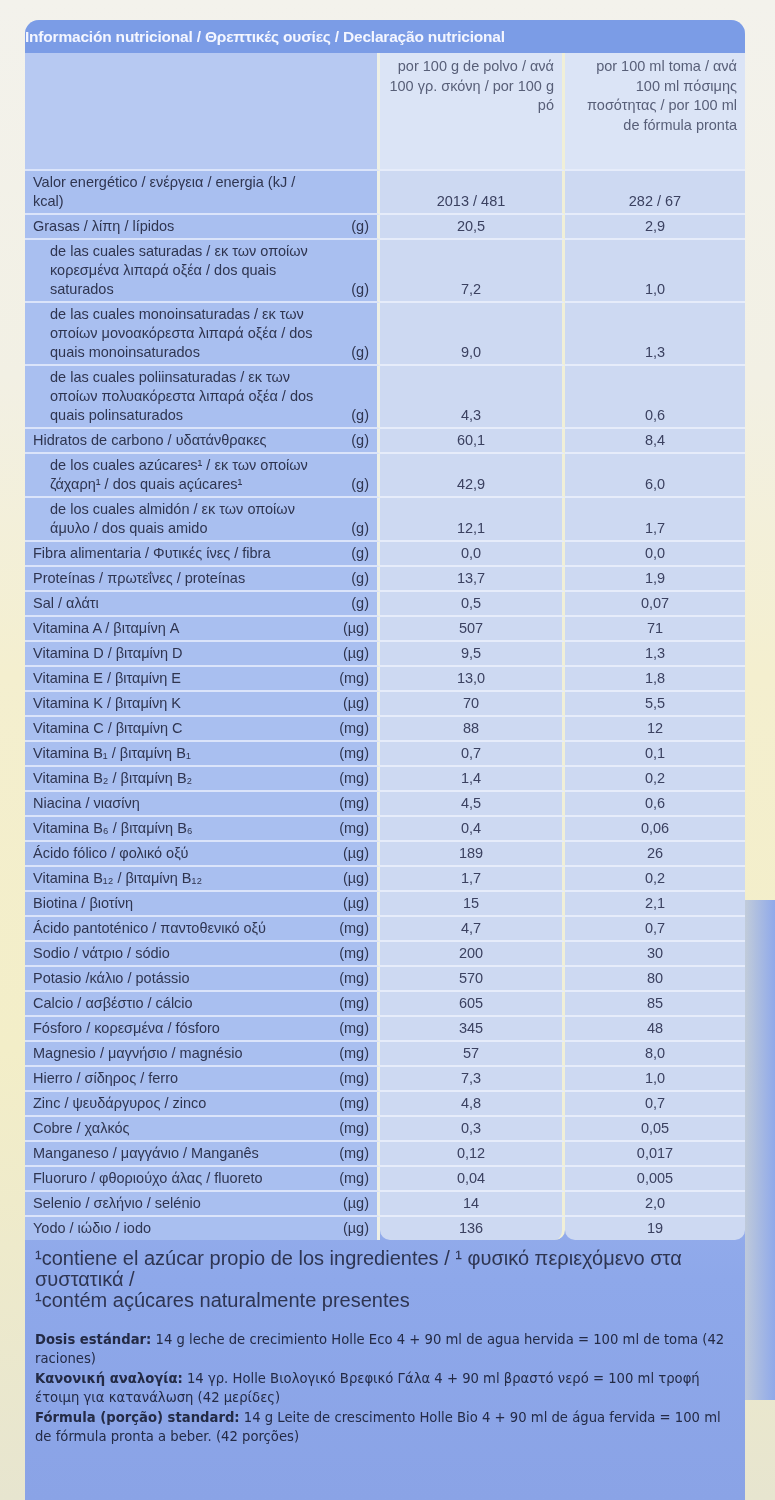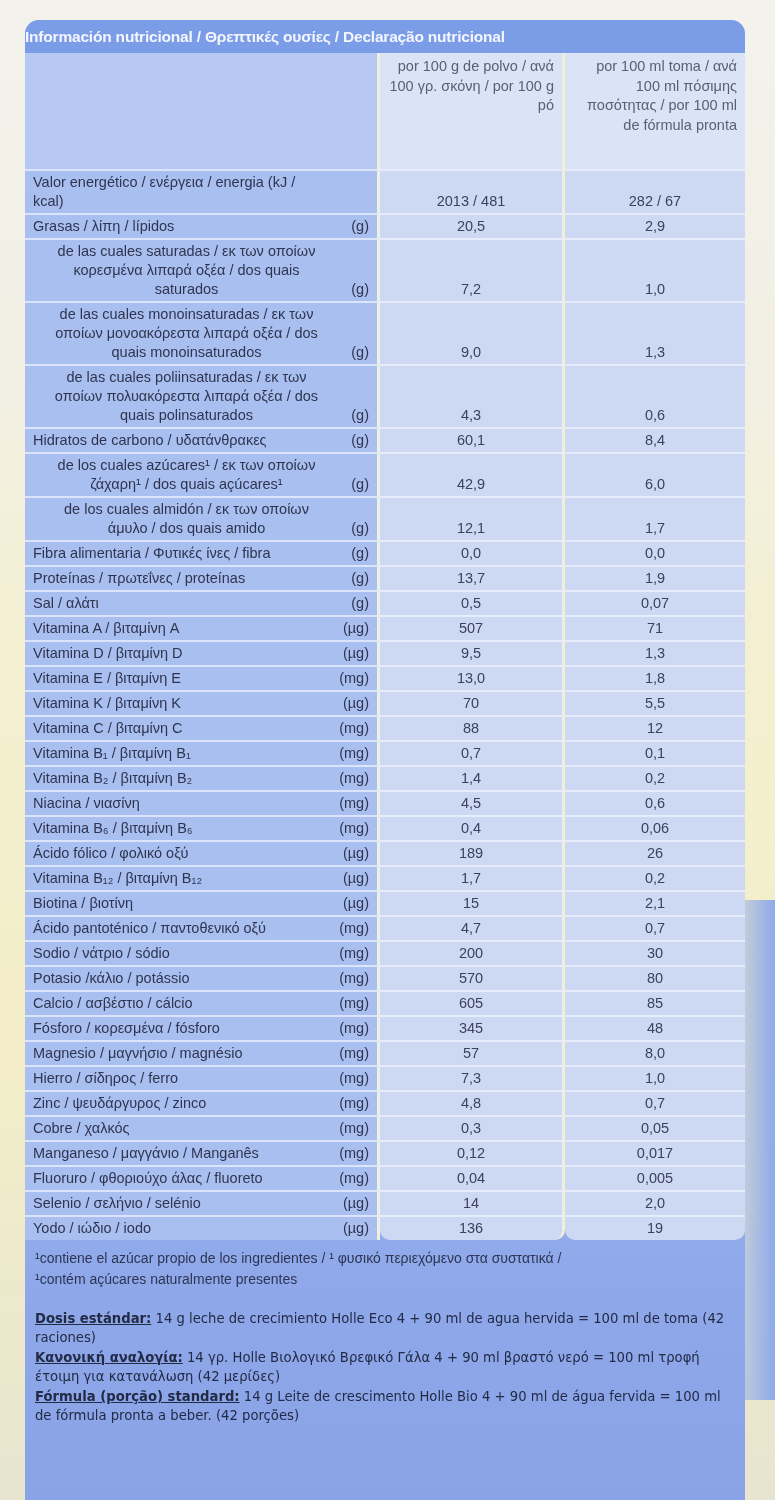--- a/index.html
+++ b/index.html
@@ -32,45 +32,45 @@
   table.nutri col.c-name { width: 355px; }
   table.nutri col.c-v1 { width: 185px; }
   table.nutri col.c-v2 { width: 180px; }
   td { padding: 0; vertical-align: bottom; }
   td.name {
     background: #a9bff0; padding: 2px 8px 2px 8px; line-height: 19px;
     border-bottom: 2px solid #dbe4fa; position: relative;
     border-right: 3px solid #eef0e6;
   }
   td.name .txt { display: block; padding-right: 46px; }
-  td.name.sub .txt { padding-left: 17px; text-align: center; }
+  td.name.sub .txt { padding-left: 17px; }
   td.name .unit { position: absolute; right: 8px; bottom: 2px; }
   td.v1, td.v2 {
     background: #cdd9f2; text-align: center; line-height: 19px; padding: 2px 0;
     border-bottom: 2px solid #e6ecfa; color: #3b4160;
   }
   td.v1 { border-right: 3px solid #f0efd8; }
   tr.head td { vertical-align: top; }
   tr.head td.name { border-right: 3px solid #eef0e6; background: #b7c9f2; height: 112px; }
   tr.head td.v1, tr.head td.v2 {
     text-align: right; padding: 4px 8px; color: #585f78; line-height: 19.5px; font-size: 14.5px;
     background: #dbe4f6;
   }
   tr.last td.v1 { border-radius: 0 0 10px 10px; border-bottom: none; }
   tr.last td.v2 { border-radius: 0 0 10px 10px; border-bottom: none; }
   tr.last td.name { border-bottom: none; }
   .footnote {
-    padding: 8px 10px 0 10px; font-size: 14px; line-height: 21px; color: #2e3552;
+    padding: 8px 10px 0 10px; font-size: 20px; line-height: 21px; color: #2e3552;
   }
   .dosage {
     padding: 20px 10px 0 10px; font-family: "DejaVu Sans", sans-serif;
     font-size: 13.2px; line-height: 18.5px; color: #232a45;
   }
   .dosage p { margin: 0 0 2px 0; }
-  .dosage b { font-weight: bold; text-decoration: underline; }
+  .dosage b { font-weight: bold; }
 </style>
 </head>
 <body>
 
 <div class="right-glow"></div>
 
 <div class="panel">
   <div class="panel-title">Información nutricional / Θρεπτικές ουσίες / Declaração nutricional</div>
 
   <table class="nutri">

